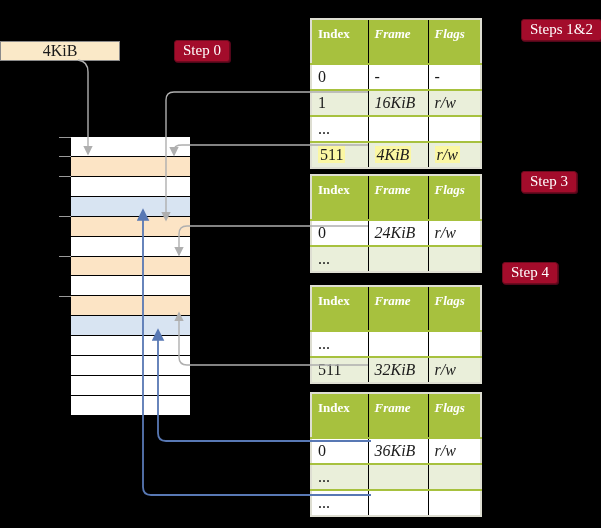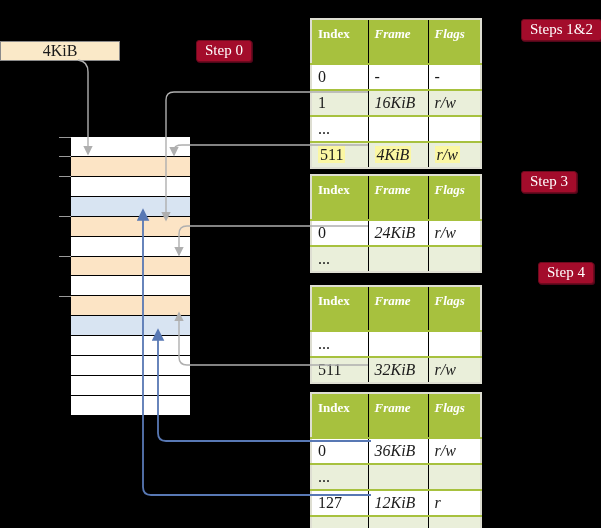--- a/index.html
+++ b/index.html
@@ -8,24 +8,24 @@
 
   
   .sizebox{position:absolute;left:0px;top:41px;width:118px;height:18px;
            background:#FAE9C8;border:1px solid #8a8a8a;color:#1a1a1a;
            font-size:16px;text-align:center;line-height:18px;}
 
   
   .steplabel{position:absolute;background:#A30C2B;color:#fff;font-size:15px;
              padding:1px 8px 2px 8px;border-radius:3px;border:1px solid #6E0A1E;
              box-shadow:1px 1px 0 #52061a;white-space:nowrap;}
-  #step0{left:196px;top:40px;}
+  #step0{left:174px;top:40px;}
   #steps12{left:507px;top:19px;margin-left:14px;}
   #step3{left:521px;top:155px;margin-top:16px;}
-  #step4{left:538px;top:262px;}
+  #step4{left:502px;top:262px;}
 
   
   .stack{position:absolute;left:71px;top:137px;width:119px;height:278px;
          display:flex;flex-direction:column;}
   .mrow{flex:1;border-bottom:1px solid #000;}
   .mrow:last-child{border-bottom:none;}
   .mrow.free{background:#ffffff;}
   .mrow.page-table{background:#FCE4C5;}
   .mrow.data-page{background:#D8E4F2;}
   .tick{position:absolute;left:59px;width:12px;height:1px;background:#9a9a9a;}
@@ -191,25 +191,20 @@
     <tbody>
       <tr>
         <td>0</td>
         <td>36KiB</td>
         <td>r/w</td>
       </tr>
       <tr>
         <td>...</td>
         <td></td>
         <td></td>
-      </tr>
-      <tr>
-        <td>127</td>
-        <td>12KiB</td>
-        <td>r</td>
       </tr>
       <tr>
         <td>...</td>
         <td></td>
         <td></td>
       </tr>
     </tbody>
   </table>
 
   <svg class="overlay" width="601" height="528" viewBox="0 0 601 528">

